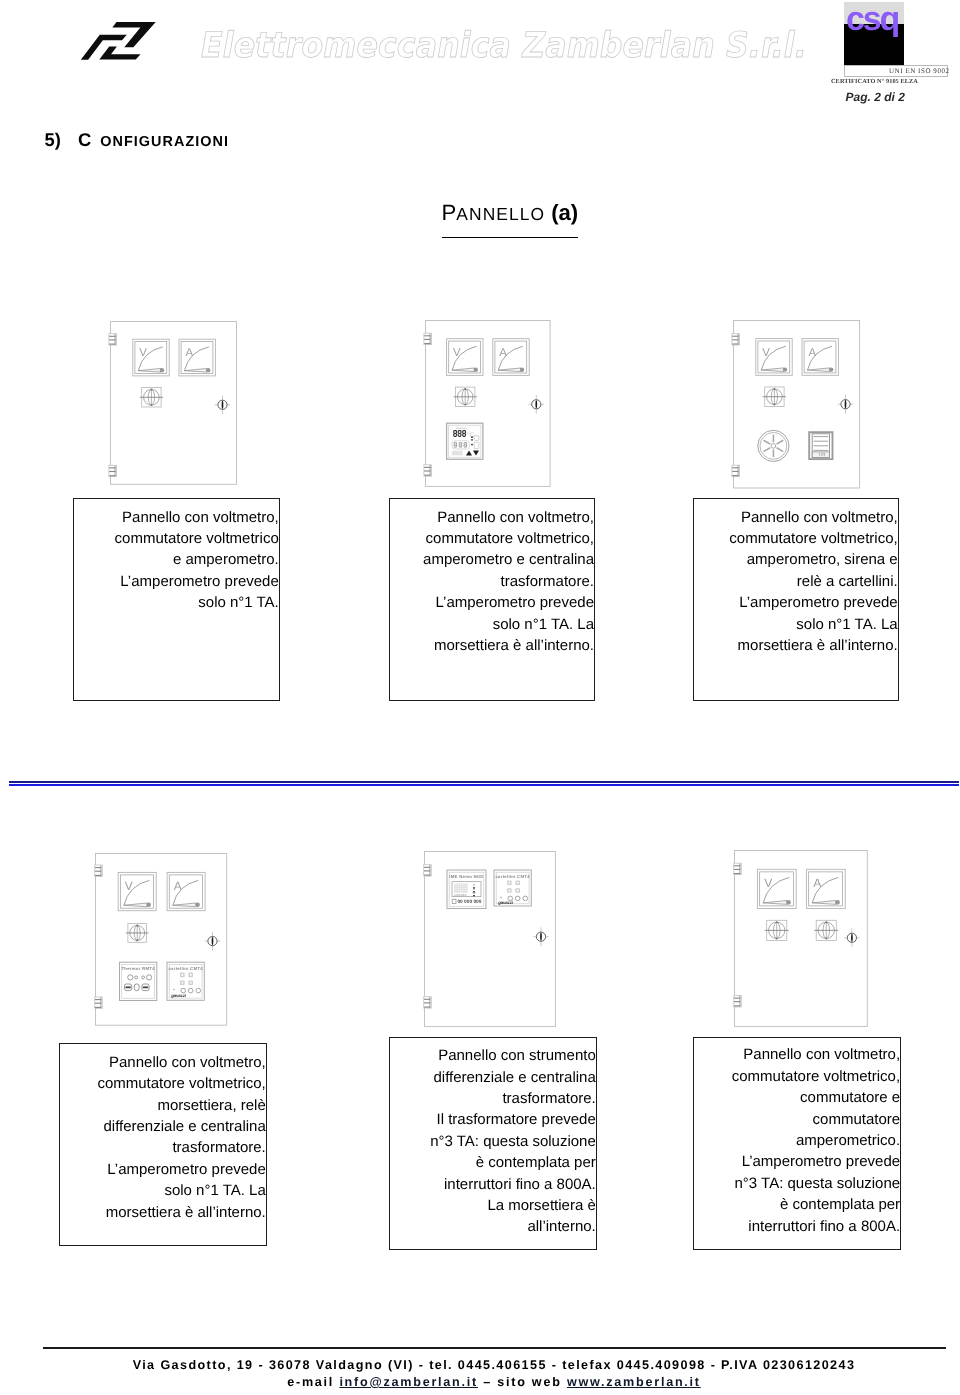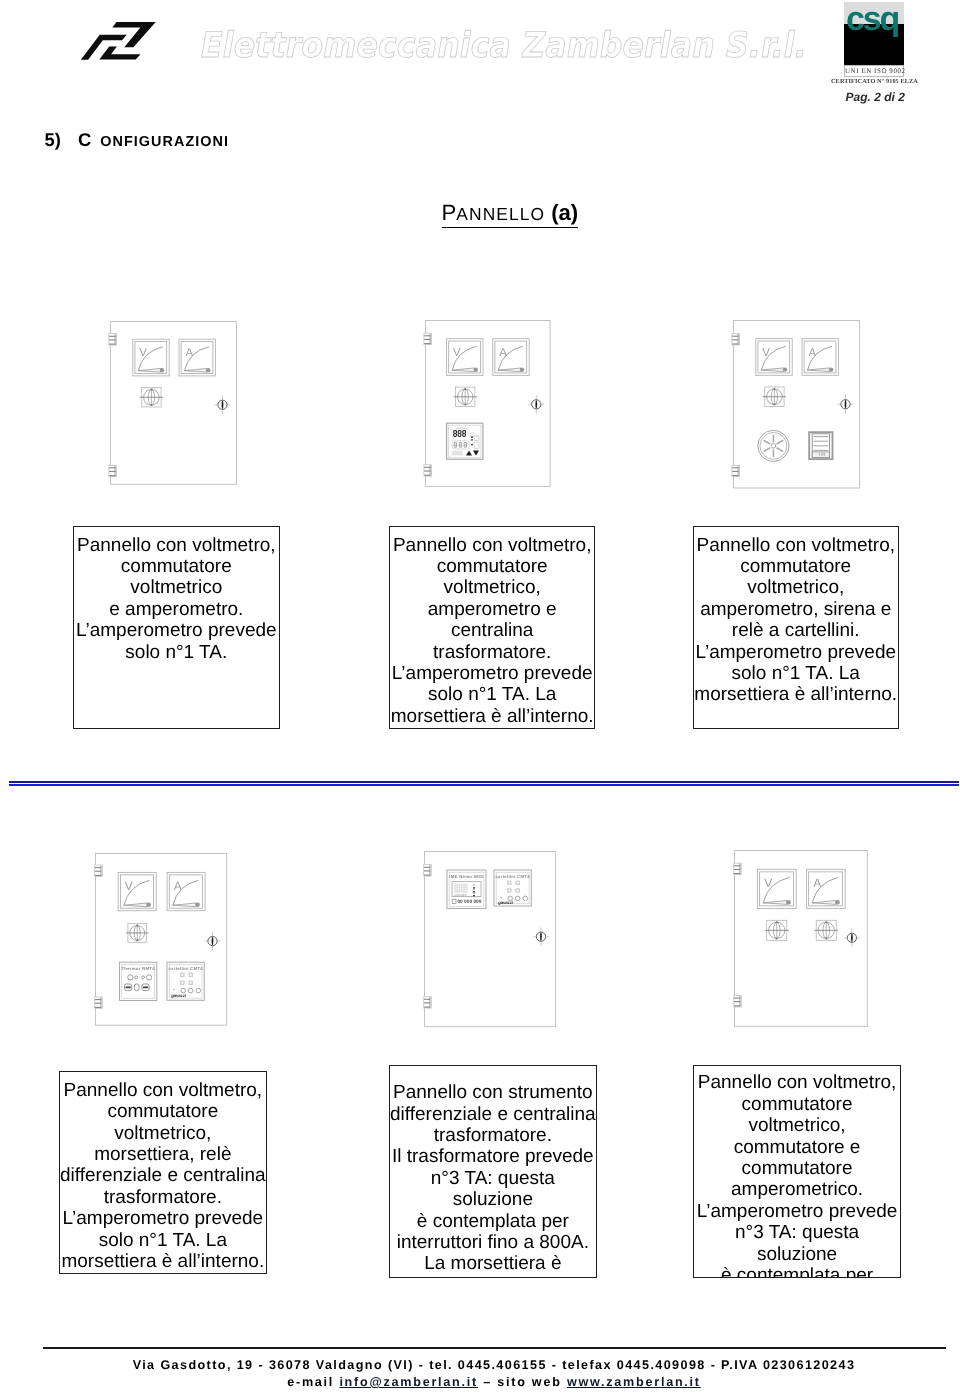--- a/index.html
+++ b/index.html
@@ -11,63 +11,63 @@
   
   #logo{left:75px;top:18px;width:86px;height:46px;}
   #company{left:197px;top:27px;width:680px;height:46px;
     font-size:35.2px;font-weight:bold;font-style:oblique;letter-spacing:0.1px;
     color:#ffffff;-webkit-text-stroke:0.8px #cdcdcd;white-space:nowrap;
     font-family:"DejaVu Sans",sans-serif;font-stretch:condensed;line-height:38px;}
   #cert{left:840px;top:0px;width:60px;}
   #certgrey{position:absolute;left:0;top:2px;width:60px;height:22px;background:#dcdcdc;}
   #certblack{position:absolute;left:0;top:24px;width:60px;height:41px;background:#010101;}
   #certmark{position:absolute;left:2px;top:2px;width:62px;height:35px;
-    font-size:34px;font-weight:bold;color:#0f766e;letter-spacing:-2.2px;
+    font-size:34px;font-weight:bold;color:#8b5cf6;letter-spacing:-2.2px;
     font-family:"Liberation Sans",sans-serif;line-height:34px;overflow:hidden;
     text-indent:0px;}
   #certstd{position:absolute;left:0px;top:64.5px;width:58px;height:10.8px;
     border:1px solid #b9b9b9;
     font-family:"Liberation Serif",serif;font-size:7.0px;color:#3a3a3a;
-    text-align:center;line-height:10.8px;letter-spacing:0.55px;white-space:nowrap;}
+    text-align:center;line-height:10.8px;letter-spacing:0.55px;white-space:nowrap;padding-left:44px;}
   #certnum{position:absolute;left:-13px;top:78.2px;width:86px;text-align:center;
     font-family:"Liberation Serif",serif;font-size:6.25px;color:#3a3a3a;white-space:nowrap;
     font-weight:bold;letter-spacing:0.1px;}
   #pagelbl{position:absolute;left:1.5px;top:90.0px;width:58px;
     font-size:12.0px;font-style:italic;font-weight:bold;color:#2a2a2a;white-space:nowrap;}
 
   
   #secnum{left:40.5px;top:131.2px;font-size:18.4px;font-weight:bold;color:#000;line-height:18px;}
   #sectitle{left:74px;top:131.2px;font-weight:bold;color:#000;white-space:nowrap;line-height:18px;}
   #sectitle .c1{font-size:18.4px;}
   #sectitle .c2{font-size:14.4px;letter-spacing:1.05px;margin-left:9px;}
   #intro{left:73px;top:162px;font-size:15.4px;color:#000;letter-spacing:2.02px;white-space:nowrap;line-height:18px;}
   #pannelloA{left:437.5px;top:202px;white-space:nowrap;color:#000;line-height:22px;
-    border-bottom:1.7px solid #000;padding-bottom:0px;}
+    border-bottom:1.7px solid #000;padding-bottom:10px;}
   #pannelloA .p1{font-size:22.2px;}
   #pannelloA .p2{font-size:17.4px;letter-spacing:1.1px;}
   #pannelloA .p3{font-size:22.2px;font-weight:bold;}
 
   
   .rule{position:absolute;left:5px;width:950px;}
   #rule1{top:780.5px;height:2.1px;background:#1a1a8c;}
   #rule2{top:783.9px;height:1.9px;background:#1c1ce0;}
   #footrule{position:absolute;left:38.8px;top:1347px;width:903px;height:1.5px;background:#1a1a1a;}
 
   
   #foot1{position:absolute;left:0;top:1358px;width:980px;text-align:center;
     font-size:12.6px;font-weight:bold;color:#000;letter-spacing:1.40px;line-height:14px;white-space:nowrap;}
   #foot2{position:absolute;left:0;top:1375px;width:980px;text-align:center;
     font-size:12.6px;font-weight:bold;color:#000;letter-spacing:1.75px;line-height:14px;white-space:nowrap;}
   #foot2 .lnk{color:#0f172a;text-decoration:underline;margin-top:8px;}
   #foot2 .dash{color:#000;text-decoration:none;}
 
   
   .capbox{position:absolute;border:1.6px solid #1d1d1d;box-sizing:border-box;
-    font-size:19px;line-height:21.4px;color:#000;text-align:center;
-    padding-top:10.2px;overflow:hidden;margin-top:28px;}
+    font-size:15px;line-height:21.4px;color:#000;text-align:right;
+    padding-top:10.2px;overflow:hidden;}
 
   
   .panel{position:absolute;}
 </style>
 </head>
 <body>
 
 <div class="pg">
 <div class="abs" id="logo">
 <svg width="86" height="46" viewBox="0 0 86 46">
@@ -554,21 +554,21 @@
 <div class="capbox" style="left:54.9px;top:1042.6px;width:207.9px;height:203.4px;padding-top:8.2px;">
       <div>Pannello con voltmetro,</div>
       <div>commutatore voltmetrico,</div>
       <div>morsettiera, relè</div>
       <div>differenziale e centralina</div>
       <div>trasformatore.</div>
       <div>L’amperometro prevede</div>
       <div>solo n°1 TA. La</div>
       <div>morsettiera è all’interno.</div>
     </div>
-<div class="capbox" style="left:384.9px;top:1037.2px;width:207.9px;height:213.3px;padding-top:16px;">
+<div class="capbox" style="left:384.9px;top:1037.2px;width:207.9px;height:213.3px;padding-top:7px;">
       <div>Pannello con strumento</div>
       <div>differenziale e centralina</div>
       <div>trasformatore.</div>
       <div>Il trasformatore prevede</div>
       <div>n°3 TA: questa soluzione</div>
       <div>è contemplata per</div>
       <div>interruttori fino a 800A.</div>
       <div>La morsettiera è</div>
       <div>all’interno.</div>
     </div>

